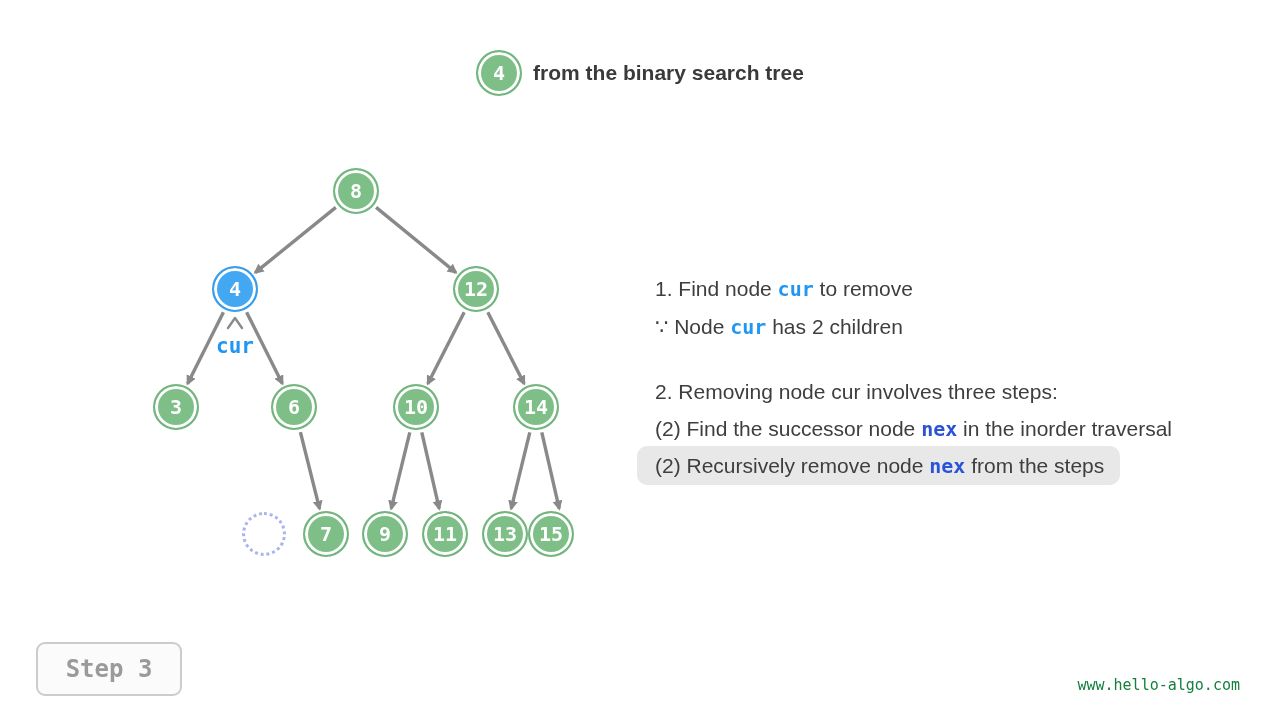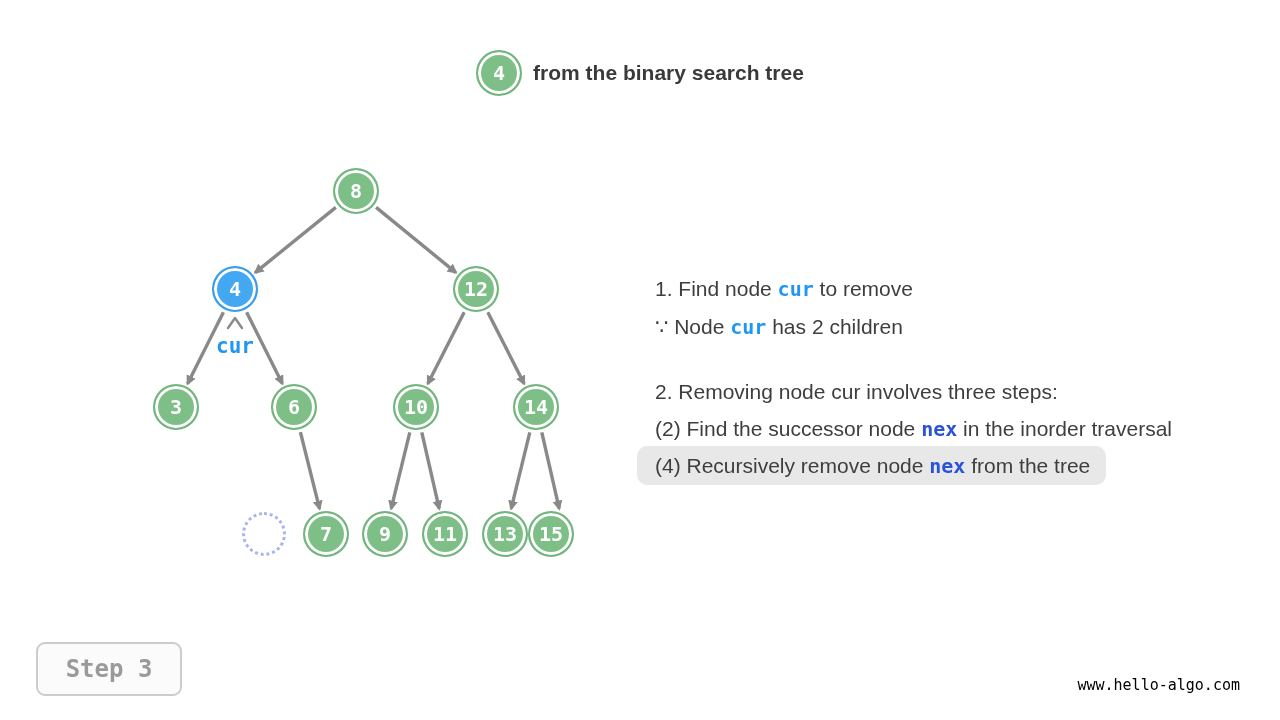--- a/index.html
+++ b/index.html
@@ -52,21 +52,21 @@
   
   .step-badge{
     position:absolute;left:36px;top:642px;width:146px;height:54px;
     box-sizing:border-box;border:2px solid #CCCCCC;border-radius:9px;
     background:#FBFBFB;display:flex;align-items:center;justify-content:center;
     font-family:"DejaVu Sans Mono",monospace;font-weight:bold;
     font-size:24px;color:#9A9A9A;
   }
   .watermark{
     position:absolute;right:40px;top:676px;
-    font-family:"DejaVu Sans Mono",monospace;font-size:15px;color:#000000;
+    font-family:"DejaVu Sans Mono",monospace;font-size:15px;color:#15803d;
   }
 </style>
 </head>
 <body>
 
 <div class="title-row">
   <span class="node-circle node-green">
     <span>4</span>
   </span>
   <span>from the binary search tree</span>
@@ -134,19 +134,19 @@
       <span>15</span>
     </div>
   </div>
 <div id="cur-label" style="left: 235px; top: 334px;">cur</div>
 
 <div id="instructions">
     <div class="instr-line" style="top: 247px; margin-top: 24px;"><span class="seg-plain">1. Find node </span><span class="seg-cur">cur</span><span class="seg-plain"> to remove</span></div>
     <div class="instr-line" style="top: 309px;"><span class="seg-plain">∵ Node </span><span class="seg-cur">cur</span><span class="seg-plain"> has 2 children</span></div>
     <div class="instr-line" style="top: 374px; justify-content: flex-end;"><span class="seg-plain">2. Removing node cur involves three steps:</span></div>
     <div class="instr-line" style="top: 411px;"><span class="seg-plain">(2) Find the successor node </span><span class="seg-nex">nex</span><span class="seg-plain"> in the inorder traversal</span></div>
-    <div class="instr-line highlight" style="top: 446px;"><span class="seg-plain">(4) Recursively remove node </span><span class="seg-nex">nex</span><span class="seg-plain"> from the tree</span></div>
+    <div class="instr-line highlight" style="top: 446px;"><span class="seg-plain">(2) Recursively remove node </span><span class="seg-nex">nex</span><span class="seg-plain"> from the steps</span></div>
   </div>
 
 <div class="step-badge">
   <span>Step 3</span>
 </div>
 <div class="watermark">www.hello-algo.com</div>
 
 </body></html>

